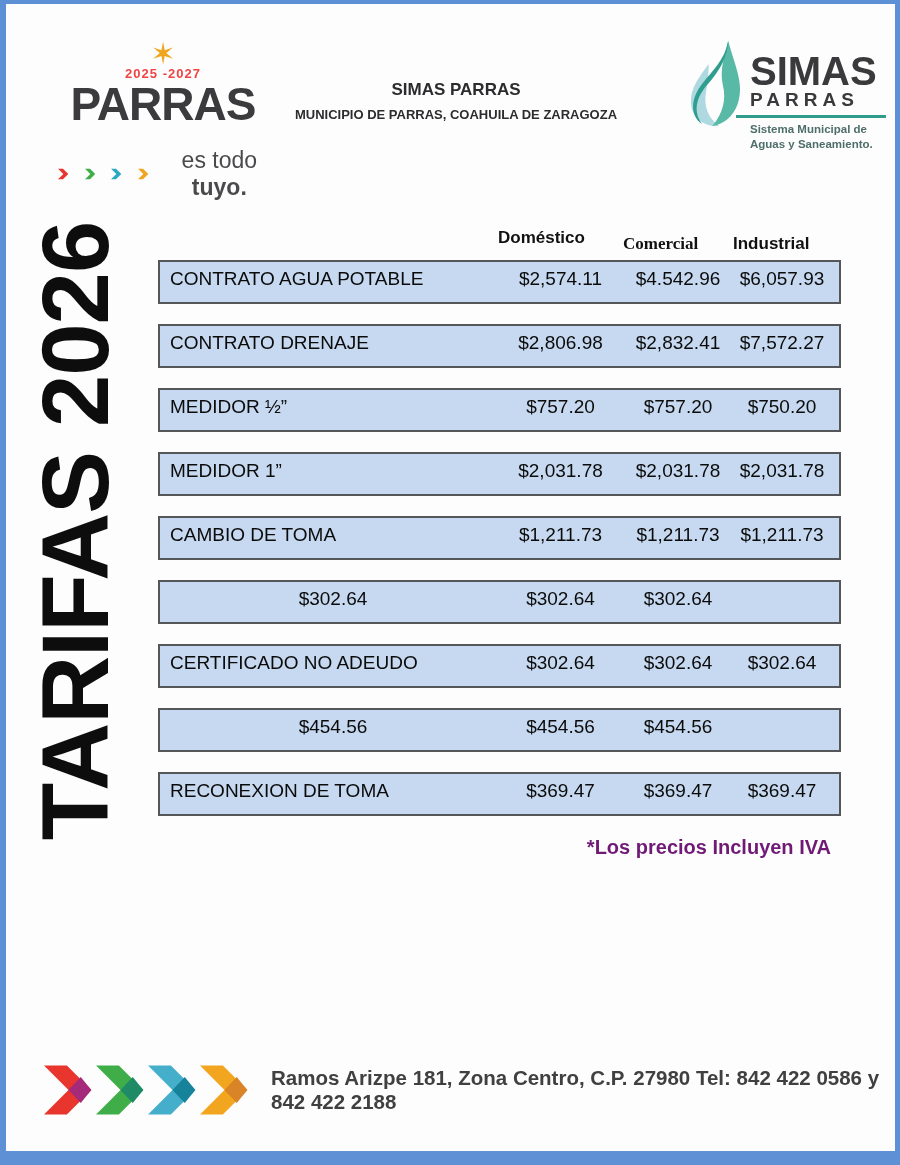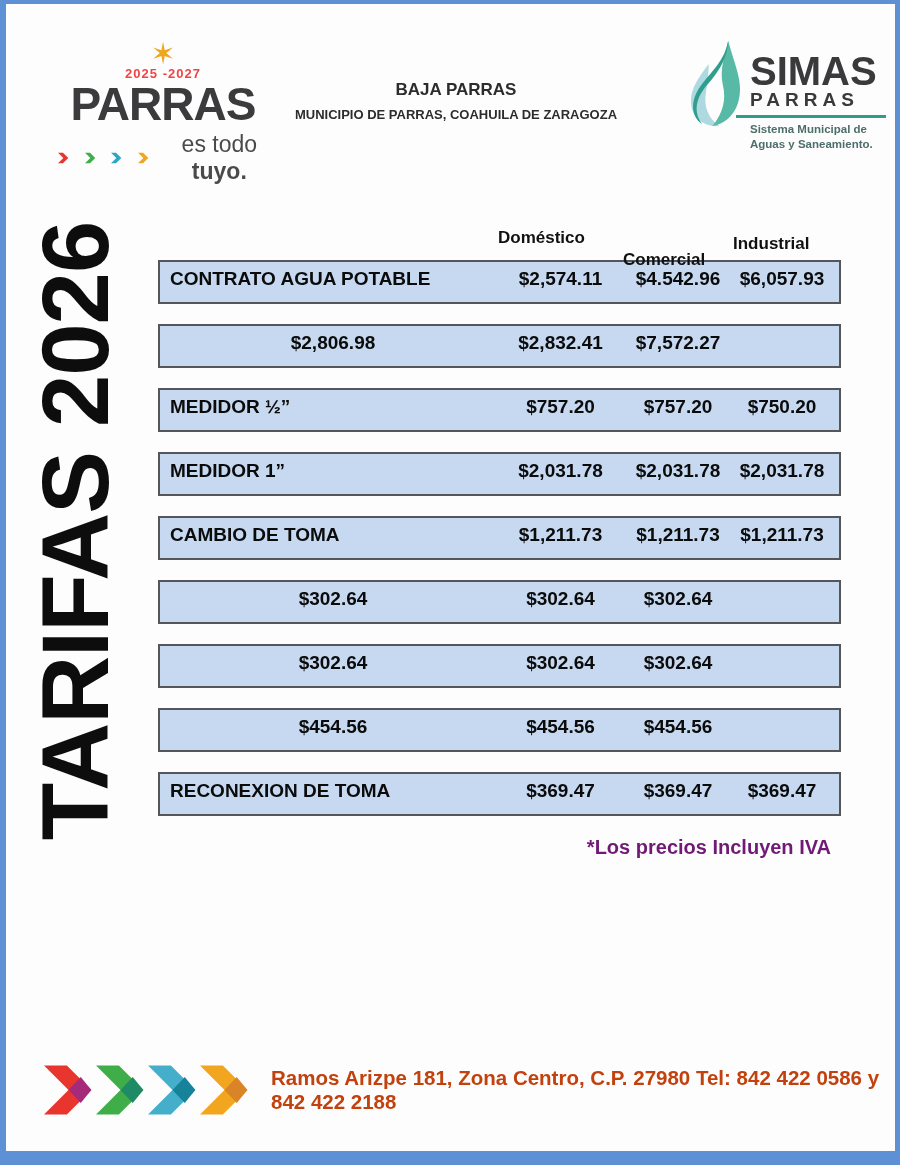--- a/index.html
+++ b/index.html
@@ -11,21 +11,21 @@
     border-left:6px solid #5d90d5; border-top:4px solid #5d90d5; border-right:5px solid #5d90d5;
     overflow:hidden;
   }
   .bottom-bar { position:absolute; left:0; right:0; bottom:0; height:14px; background:#5d90d5; }
 
   
   .parras-logo { position:absolute; left:52px; top:36px; width:210px; text-align:center; color:#3a3a3c; }
   .star { font-size:30px; line-height:28px; color:#f0a51e; }
   .years { font-size:13px; font-weight:bold; letter-spacing:1px; color:#ef4444; margin-top:-2px; }
   .parras-word { font-size:46px; font-weight:bold; letter-spacing:-1px; line-height:46px; color:#3b3b3d; }
-  .tagline { display:flex; align-items:center; justify-content:center; gap:16px; margin-top:4px; }
+  .tagline { display:flex; align-items:center; justify-content:center; gap:16px; margin-top:20px; }
   .tagline .txt { font-size:23px; color:#4a4a4c; margin-left:6px; }
   .tagline .txt b { font-weight:bold; }
   .mini-chev { width:15px; height:14px; display:inline-block; }
 
   .center-head { position:absolute; left:230px; top:76px; width:440px; text-align:center; color:#2c2c2e; }
   .center-head .l1 { font-size:17px; font-weight:bold; margin-bottom:7px; }
   .center-head .l2 { font-size:13px; font-weight:bold; }
 
   .simas-logo { position:absolute; left:676px; top:30px; width:204px; display:flex; }
   .drop { width:64px; height:106px; flex:0 0 auto; }
@@ -40,40 +40,40 @@
   .vtitle {
     position:absolute; left:50%; top:50%;
     transform:translate(-50%,-50%) rotate(-90deg);
     white-space:nowrap; font-size:94px; font-weight:bold; letter-spacing:-1px; color:#0d0d0d;
   }
 
   
   .table-wrap { position:absolute; left:152px; top:220px; width:683px; }
   .t-head, .t-row {
     display:grid; grid-template-columns:1fr 125px 110px 98px;
-    padding:0 8px; font-size:19px;font-weight:bold;
+    padding:0 8px; font-size:19px;
   }
   .t-head { border:2px solid transparent; height:32px; font-weight:bold; color:#111; align-items:end; margin-bottom:4px; }
   .t-head .col { font-size:17px; }
   .t-head .col:nth-child(1) { position:relative; top:-2px; }
   .t-head .col:nth-child(2) { position:relative; top:-6px; }
-  .t-head .col:nth-child(3) { position:relative; top:16px; }
+  .t-head .col:nth-child(3) { position:relative; top:0px;font-family:Liberation Serif, serif; }
   .t-row {
     background:#c6d9f0; border:2px solid #55565a; height:44px;
     padding-top:6px; margin-bottom:20px; color:#0b0b0b; align-items:start;
   }
   .t-row .label { padding-left:2px; }
   .t-row .val { text-align:center; }
   .footnote { text-align:right; font-size:20px; font-weight:bold; color:#701a75; margin-top:8px; padding-right:10px; }
 
   
   .footer { position:absolute; left:38px; top:1060px; display:flex; align-items:center; }
   .chevrons { display:flex; gap:3px; }
   .chevrons svg { width:49px; height:52px; }
-  .address { font-size:20.5px; font-weight:bold; color:#c2410c; margin-left:22px; letter-spacing:0; }
+  .address { font-size:20.5px; font-weight:bold; color:#404040; margin-left:22px; letter-spacing:0; }
 </style>
 </head>
 <body>
 
 <div class="page">
 
   <div class="parras-logo">
     <div class="star">✶</div>
     <div class="years">2025 -2027</div>
     <div class="parras-word">PARRAS</div>
@@ -88,21 +88,21 @@
           <polygon points="0,0 28,0 58,30 28,60 0,60 30,30" fill="#2AA8C4"></polygon>
         </svg>
       <svg class="mini-chev" viewBox="0 0 60 60">
           <polygon points="0,0 28,0 58,30 28,60 0,60 30,30" fill="#F0A51E"></polygon>
         </svg>
       <span class="txt"><span>es todo </span><b>tuyo.</b></span>
     </div>
   </div>
 
   <div class="center-head">
-    <div class="l1">BAJA PARRAS</div>
+    <div class="l1">SIMAS PARRAS</div>
     <div class="l2">MUNICIPIO DE PARRAS, COAHUILA DE ZARAGOZA</div>
   </div>
 
   <div class="simas-logo">
     <svg class="drop" viewBox="0 0 72 108">
       <path d="M30 28 C20 42 10 54 10 70 C10 88 24 99 42 98 C30 90 24 76 27 60 C29 46 30 38 30 28 Z" fill="#aed9e0"></path>
       <path d="M52 2 C60 32 70 50 63 72 C58 88 46 96 34 98 C46 84 50 68 46 52 C42 34 48 20 52 2 Z" fill="#57b9a6"></path>
       <path d="M52 2 C48 24 34 36 23 50 C10 66 8 86 23 96 C12 82 16 66 28 52 C42 36 51 22 52 2 Z" fill="#2f9e8e"></path>
     </svg>
     <div class="simas-col">
@@ -128,20 +128,21 @@
       <span class="col">Industrial</span>
     </div>
 
     <div class="t-row">
       <span class="label">CONTRATO AGUA POTABLE</span>
       <span class="val">$2,574.11</span>
       <span class="val">$4.542.96</span>
       <span class="val">$6,057.93</span>
     </div>
     <div class="t-row">
+      <span class="label">CONTRATO DRENAJE</span>
       <span class="val">$2,806.98</span>
       <span class="val">$2,832.41</span>
       <span class="val">$7,572.27</span>
     </div>
     <div class="t-row">
       <span class="label">MEDIDOR ½”</span>
       <span class="val">$757.20</span>
       <span class="val">$757.20</span>
       <span class="val">$750.20</span>
     </div>
@@ -156,20 +157,21 @@
       <span class="val">$1,211.73</span>
       <span class="val">$1,211.73</span>
       <span class="val">$1,211.73</span>
     </div>
     <div class="t-row">
       <span class="val">$302.64</span>
       <span class="val">$302.64</span>
       <span class="val">$302.64</span>
     </div>
     <div class="t-row">
+      <span class="label">CERTIFICADO NO ADEUDO</span>
       <span class="val">$302.64</span>
       <span class="val">$302.64</span>
       <span class="val">$302.64</span>
     </div>
     <div class="t-row">
       <span class="val">$454.56</span>
       <span class="val">$454.56</span>
       <span class="val">$454.56</span>
     </div>
     <div class="t-row">

